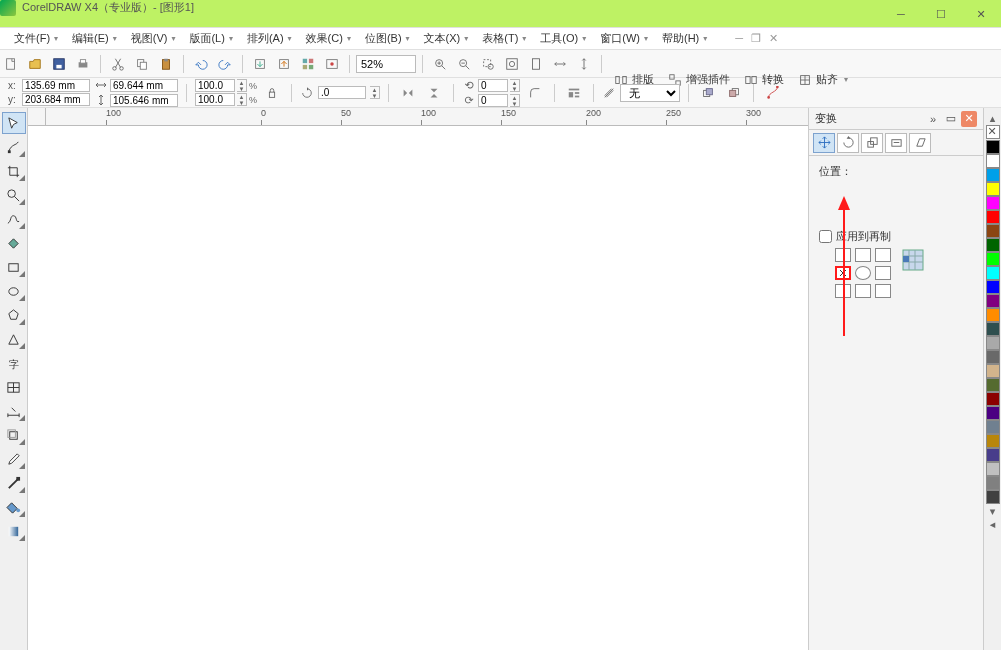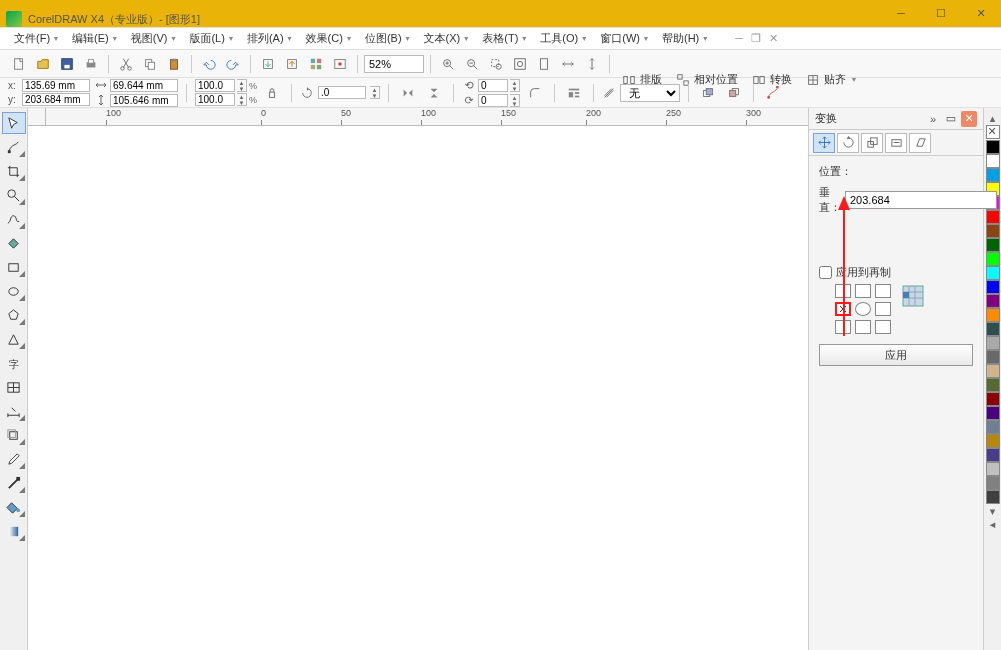--- a/index.html
+++ b/index.html
@@ -1,32 +1,32 @@
 <!DOCTYPE html>
 <html><head>
 <meta charset="utf-8">
 <style>
 * { box-sizing: border-box; margin: 0; padding: 0; font-family: "Microsoft YaHei", Tahoma, sans-serif; font-size: 11px; }
 body { background: #fff; width: 1001px; height: 650px; overflow: hidden; user-select: none; position: relative; }
 
 
-.titlebar { height: 28px; background: #eab308; border-bottom: 1px solid #e0e0e0; display: flex; align-items: flex-end; padding-left: 6px; }
+.titlebar { height: 28px; background: #bef264; border-bottom: 1px solid #e0e0e0; display: flex; align-items: flex-start; }
 .app-icon { width: 16px; height: 16px; background: linear-gradient(135deg,#00a651,#8cc63f); border-radius: 2px; margin-right: 6px; }
 .title-text { flex: 1; color: #555; }
 .win-controls { display: flex; }
 .win-btn { width: 40px; height: 28px; display: flex; align-items: center; justify-content: center; color: #555; }
 
 
 .menubar { height: 22px; display: flex; align-items: center; padding-left: 8px; gap: 2px; border-bottom: 1px solid #e0e0e0; }
 .menu-item { padding: 8px 6px; color: #333; display: flex; align-items: center; gap: 2px; }
 .menu-arrow { font-size: 8px; color: #888; margin-left: 2px; }
 .lil-win-ctrl { display: flex; margin-left: 20px; gap: 8px; color: #999; }
 
 
-.toolbar { height: 28px; display: flex; align-items: center; padding-left: 8px; gap: 2px; border-bottom: 1px solid #e0e0e0; background: #f8f8f8; }
+.toolbar { height: 28px; display: flex; align-items: center; gap: 2px; border-bottom: 1px solid #e0e0e0; background: #f8f8f8; }
 .tb-btn { width: 22px; height: 22px; display: flex; align-items: center; justify-content: center; color: #555; border-radius: 2px; }
 .tb-btn svg { width: 14px; height: 14px; }
 .tb-sep { width: 1px; height: 18px; background: #ccc; margin: 0 4px; }
 .tb-input { height: 18px; border: 1px solid #bbb; background: #fff; padding: 0 4px; font-size: 11px; }
 .tb-input.zoom { width: 60px; }
 .tb-label-btn { display: flex; align-items: center; gap: 4px; padding: 0 6px; height: 22px; color: #333; margin-top: 32px; }
 .tb-label-btn svg { width: 14px; height: 14px; }
 
 
 .propbar { height: 30px; display: flex; align-items: center; padding-left: 8px; gap: 4px; border-bottom: 1px solid #e0e0e0; background: #f8f8f8; }
@@ -320,21 +320,21 @@
         <rect x="2" y="4" width="4" height="8" fill="none" stroke="#666"></rect>
         <rect x="10" y="4" width="4" height="8" fill="none" stroke="#666"></rect>
       </svg>
       <span>排版</span>
     </div>
   <div class="tb-label-btn">
       <svg viewBox="0 0 16 16">
         <rect x="2" y="2" width="5" height="5" fill="none" stroke="#666"></rect>
         <rect x="9" y="9" width="5" height="5" fill="none" stroke="#666"></rect>
       </svg>
-      <span>相对位置</span>
+      <span>增强插件</span>
     </div>
   <div class="tb-label-btn">
       <svg viewBox="0 0 16 16">
         <rect x="2" y="4" width="5" height="8" fill="none" stroke="#666"></rect>
         <rect x="9" y="4" width="5" height="8" fill="none" stroke="#666"></rect>
       </svg>
       <span>转换</span>
     </div>
   <div class="tb-label-btn">
       <svg viewBox="0 0 16 16">
@@ -673,25 +673,20 @@
           </svg>
         </div>
       <div class="dtab">
           <svg viewBox="0 0 14 14">
             <path d="M3 11L6 3h6l-3 8z" fill="none" stroke="#666"></path>
           </svg>
         </div>
     </div>
     <div class="docker-body">
       <div class="dlabel">位置：</div>
-      <div class="drow">
-        <span class="lab">垂直：</span>
-        <input value="203.684" style="">
-
-      </div>
 
       <svg style="position:absolute;left:20px;top:40px;width:30px;height:145px;pointer-events:none">
         <line x1="15" y1="140" x2="15" y2="10" stroke="#ff1a1a" stroke-width="2"></line>
         <polygon points="15,0 9,14 21,14" fill="#ff1a1a"></polygon>
       </svg>
 
       <div class="relpos">
         <label class="chk-lbl">
           <input type="checkbox" style=""> 
             <span>应用到再制</span>
@@ -721,21 +716,20 @@
           <span class="anchor-icon">
               <svg viewBox="0 0 24 24">
                 <rect x="2" y="2" width="20" height="20" fill="#c8d8ec" stroke="#6a8"></rect>
                 <path d="M2 8h20M2 14h20M8 2v20M14 2v20" stroke="#8aa"></path>
                 <rect x="2" y="8" width="6" height="6" fill="#4a7ab8"></rect>
               </svg>
             </span>
         </div>
       </div>
 
-      <button class="dock-btn">应用</button>
     </div>
   </div>
 
   <div class="palette">
     <div class="pnav">▴</div>
     <div class="swatch none"></div>
     <div id="swatches">
         <div class="swatch" style="background: rgb(0, 0, 0);"></div>
         <div class="swatch" style="background: rgb(255, 255, 255);"></div>
         <div class="swatch" style="background: rgb(0, 160, 233);"></div>

